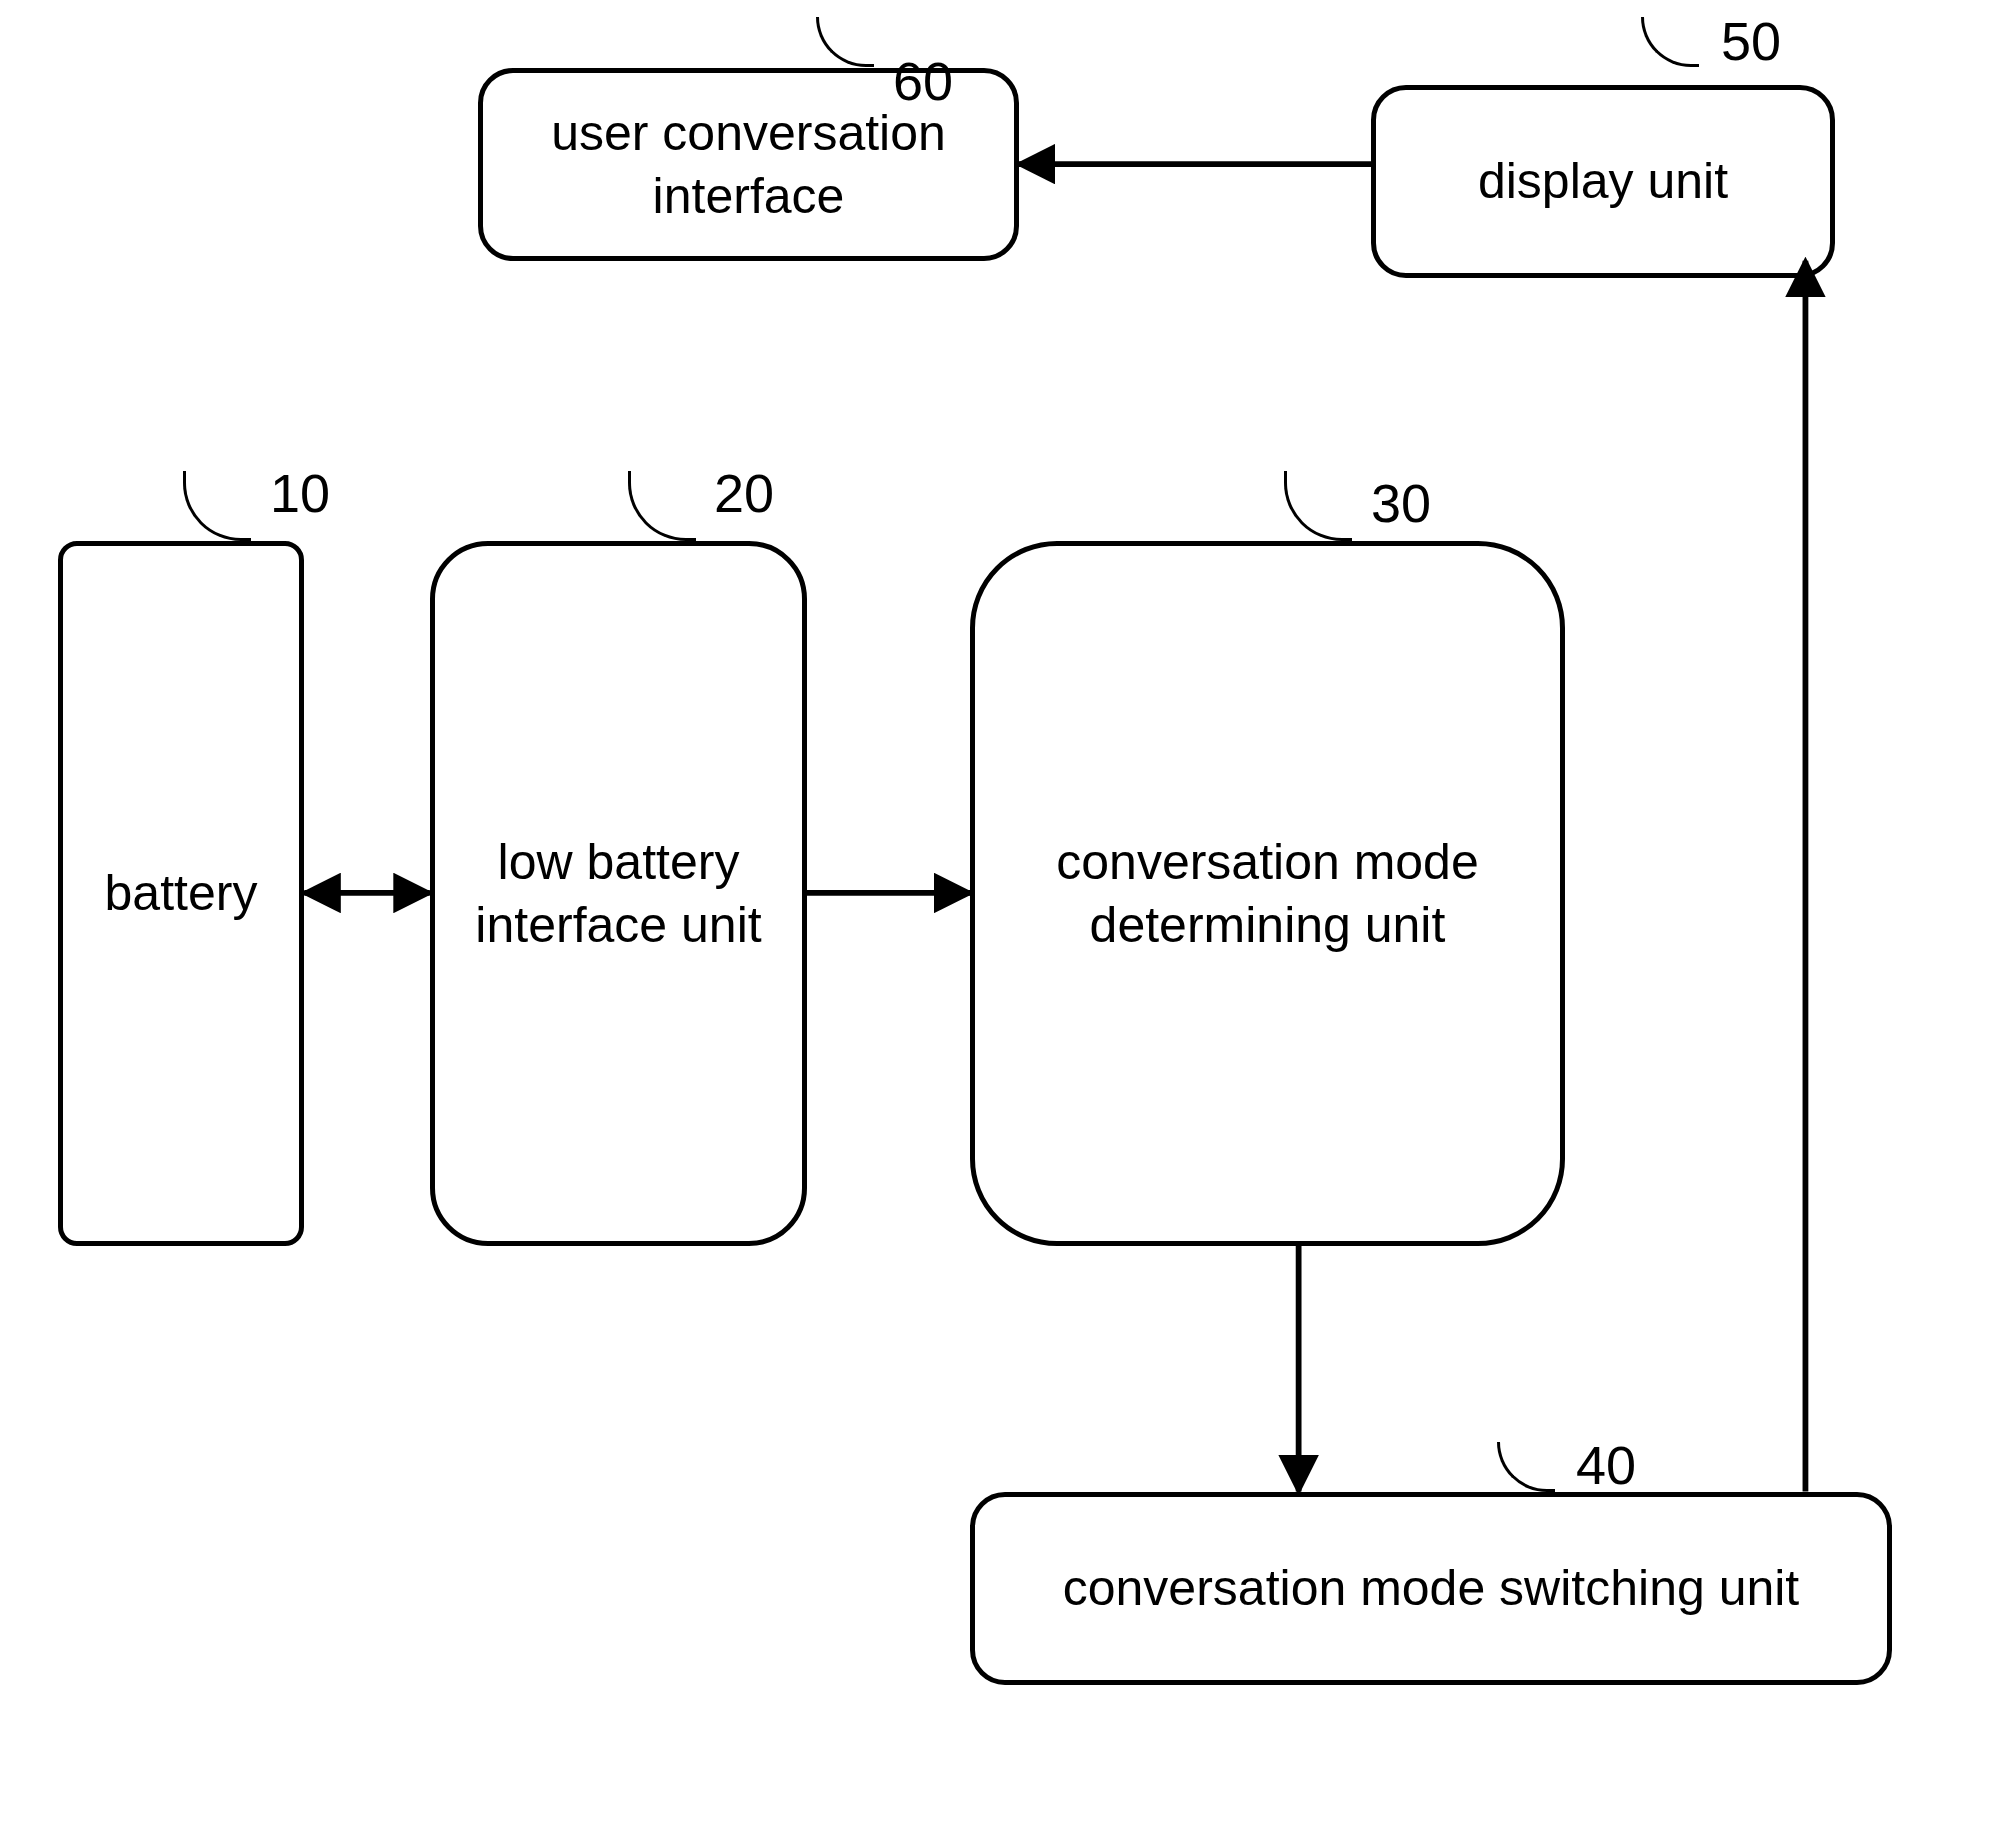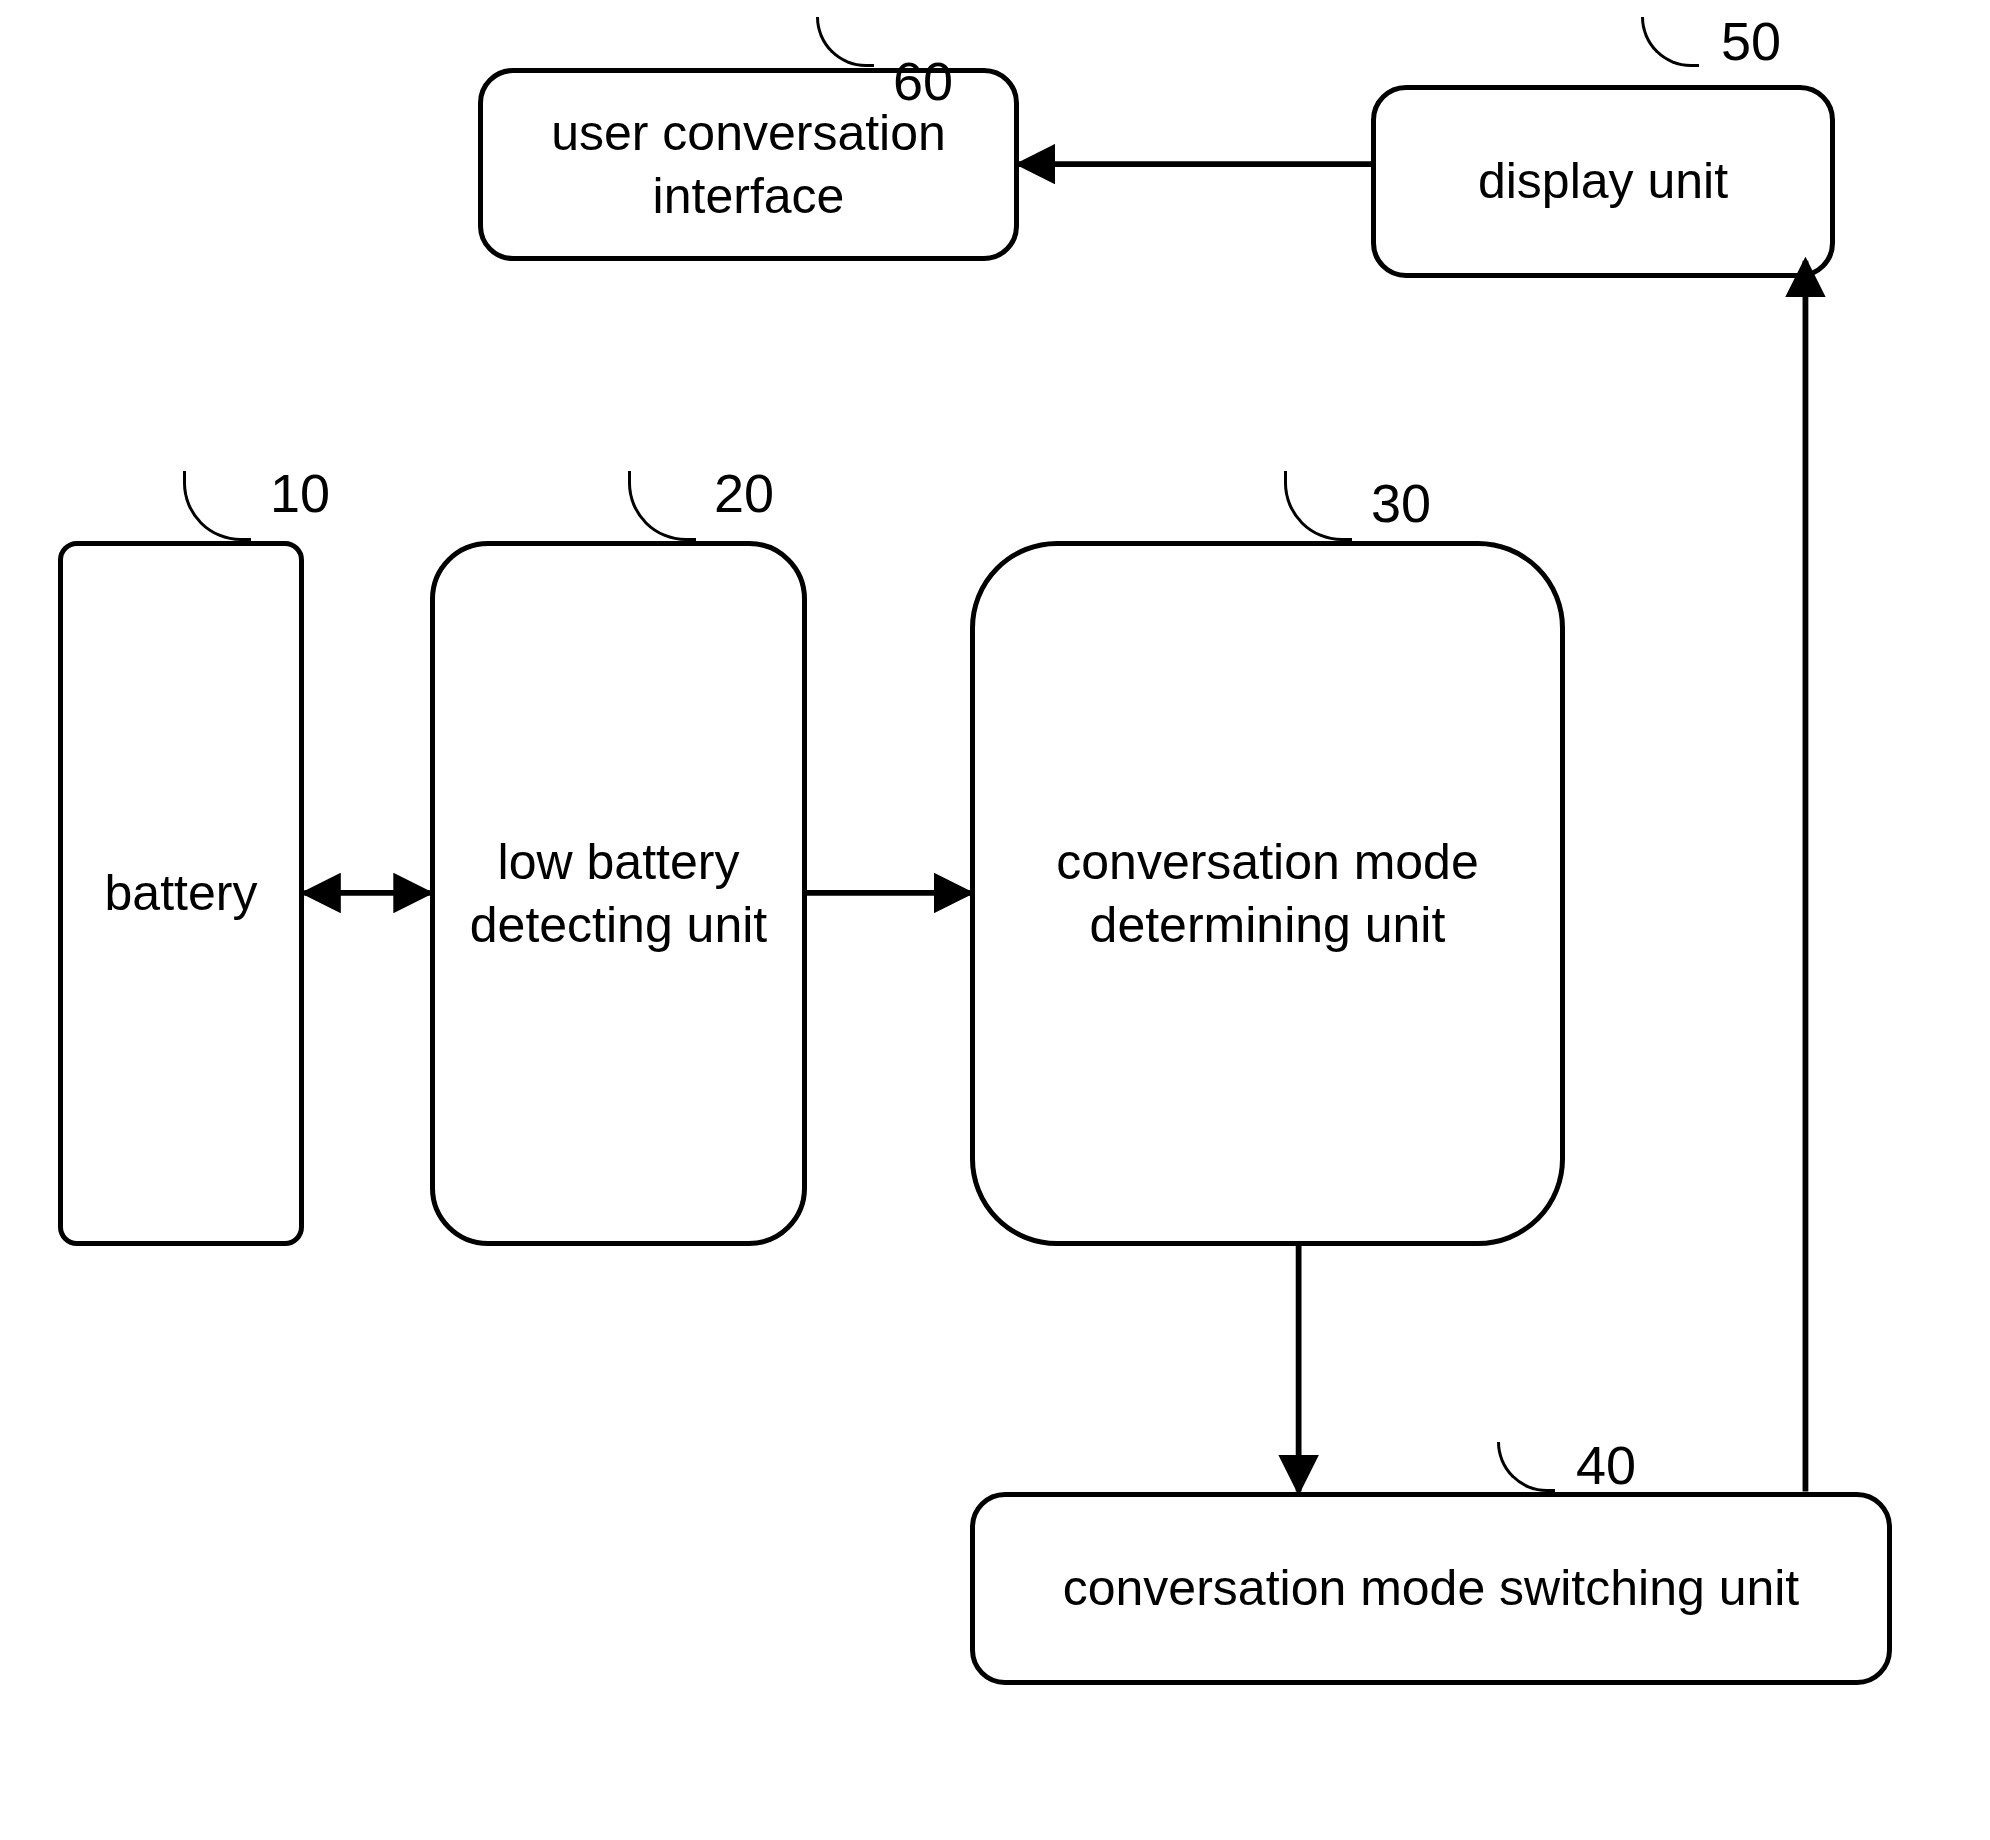--- a/index.html
+++ b/index.html
@@ -70,21 +70,21 @@
   <div class="lead" style="left:1641px; top:17.4px; width:58px; height:50px;"></div>
   <div class="ref" style="left:1721px; top:9.7px;">50</div>
 
   <div class="box r-md" style="left:58px; top:541px; width:246px; height:705px;border-radius:19px;">
     <span>battery</span>
   </div>
   <div class="lead" style="left:183px; top:471px; width:68px; height:70px;"></div>
   <div class="ref" style="left:270px; top:462px;">10</div>
 
   <div class="box r-md" style="left:430px; top:541px; width:377px; height:705px;">
-    <span>low battery detecting unit</span>
+    <span>low battery interface unit</span>
   </div>
   <div class="lead" style="left:628px; top:471px; width:68px; height:70px;"></div>
   <div class="ref" style="left:714px; top:462px;">20</div>
 
   <div class="box r-lg" style="left:970px; top:541px; width:595px; height:705px;">
     <span>conversation mode determining unit</span>
   </div>
   <div class="lead" style="left:1284px; top:471px; width:68px; height:70px;"></div>
   <div class="ref" style="left:1371px; top:472px;">30</div>
 

